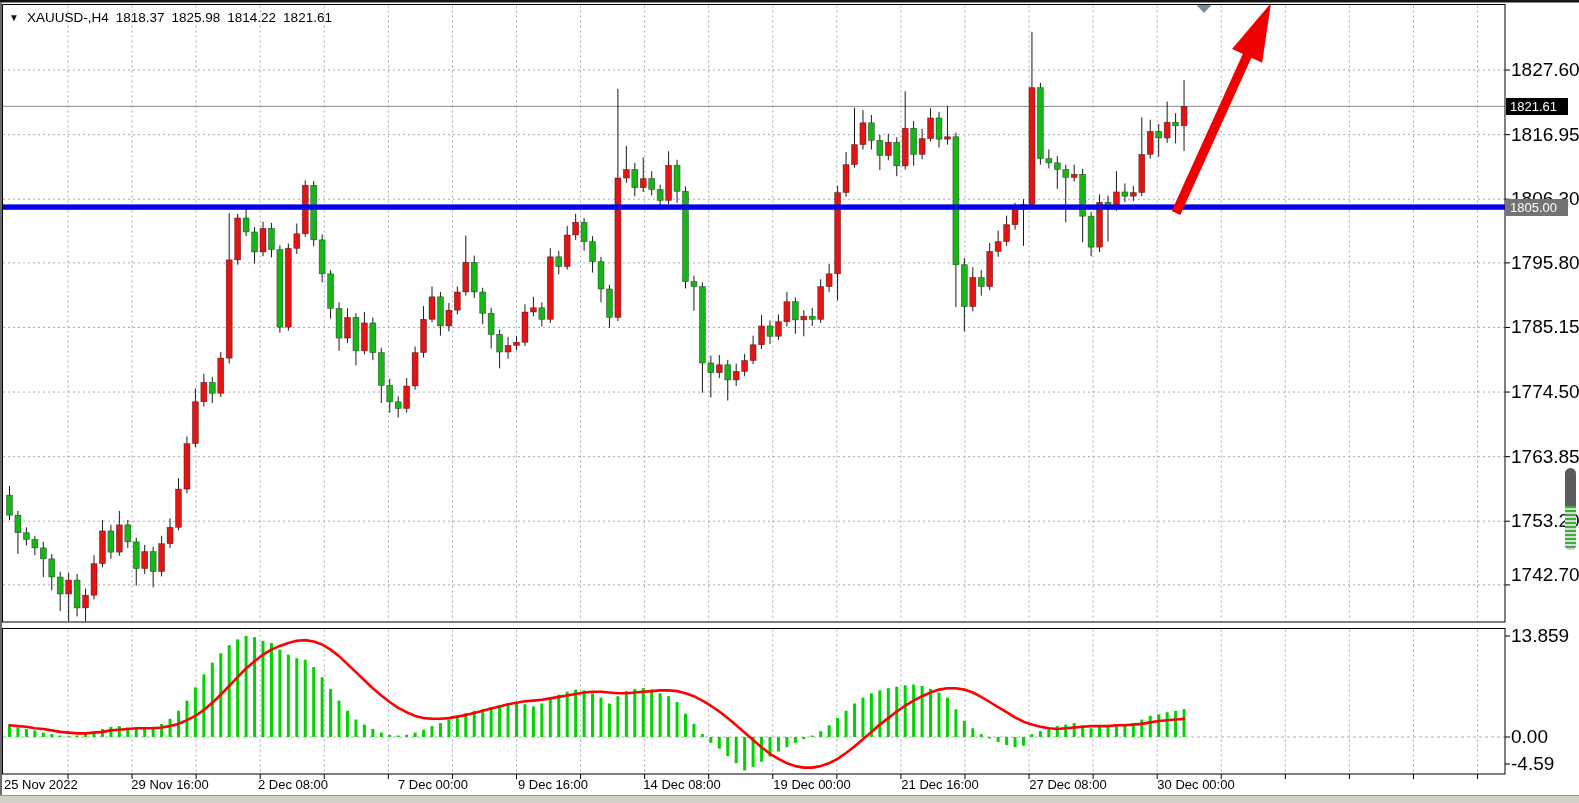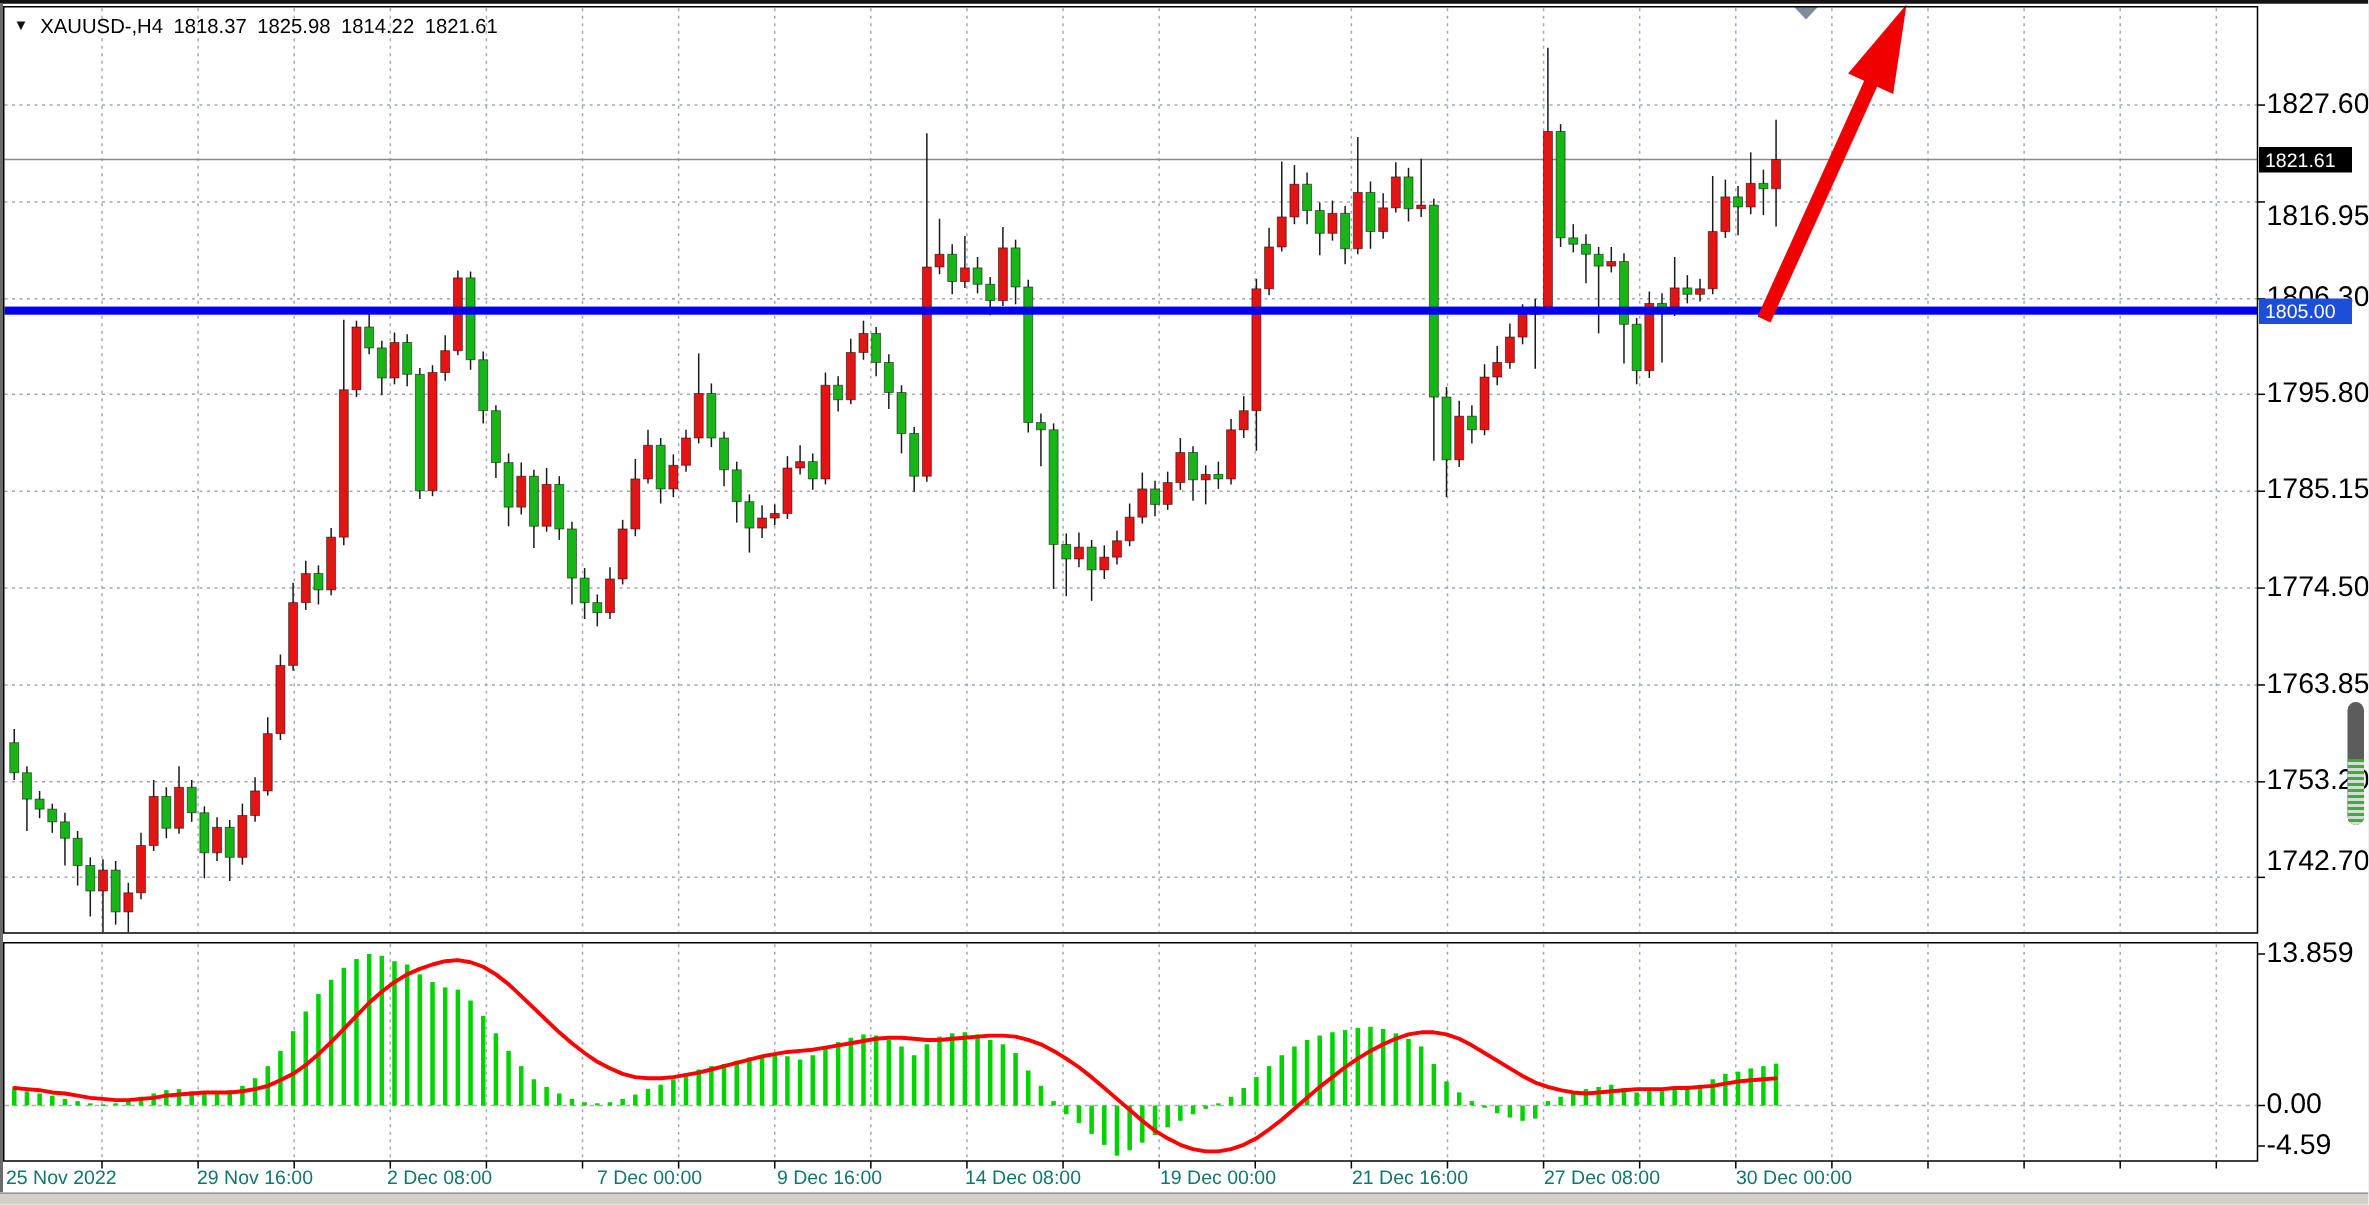--- a/index.html
+++ b/index.html
@@ -19,21 +19,21 @@
   }
   .macd-label-bar span{margin-right:5px;}
   .axis-label{
     position:absolute;left:1511px;font-size:19px;color:#000;height:16px;line-height:16px;
   }
   .price-tag{
     position:absolute;left:1506px;width:58px;height:17px;line-height:17px;
     font-size:13px;color:#fff;padding-left:4px;z-index:6;
   }
   .time-label{
-    position:absolute;top:777px;font-size:13px;color:#0f766e;white-space:nowrap;
+    position:absolute;top:777px;font-size:13px;color:#000000;white-space:nowrap;
     transform:translateX(-50%);
   }
   .bottom-strip{
     position:absolute;left:0;top:795px;width:1579px;height:8px;
     background:#d4d0c8;border-top:1px solid #979797;
   }
   .scrollbar-thumb{
     position:absolute;left:1565px;top:468px;width:11px;height:82px;border-radius:6px;
     overflow:hidden;background:#5c5c5c;cursor:pointer;z-index:7;
   }
@@ -584,21 +584,21 @@
     <span>XAUUSD-,H4</span>
     <span>1818.37</span>
     <span>1825.98</span>
     <span>1814.22</span>
     <span>1821.61</span>
   </div>
 
 
   <div id="price-axis">
       <div class="axis-label" style="top: 62.0424px;">1827.60</div>
-      <div class="axis-label" style="top: 126.627px; margin-top: 10px;">1816.95</div>
+      <div class="axis-label" style="top: 126.627px;">1816.95</div>
       <div class="axis-label" style="top: 191.212px;">1806.30</div>
       <div class="axis-label" style="top: 254.887px;">1795.80</div>
       <div class="axis-label" style="top: 319.471px;">1785.15</div>
       <div class="axis-label" style="top: 384.056px;">1774.50</div>
       <div class="axis-label" style="top: 448.64px;">1763.85</div>
       <div class="axis-label" style="top: 513.225px;">1753.20</div>
       <div class="axis-label" style="top: 567px;">1742.70</div>
     </div>
   <div id="macd-axis">
       <div class="axis-label" style="top: 628px;">13.859</div>
@@ -612,20 +612,20 @@
       <div class="time-label" style="left: 421px; margin-left: 12px;">7 Dec 00:00</div>
       <div class="time-label" style="left: 553px;">9 Dec 16:00</div>
       <div class="time-label" style="left: 682px;">14 Dec 08:00</div>
       <div class="time-label" style="left: 812px;">19 Dec 00:00</div>
       <div class="time-label" style="left: 940px;">21 Dec 16:00</div>
       <div class="time-label" style="left: 1068px;">27 Dec 08:00</div>
       <div class="time-label" style="left: 1196px;">30 Dec 00:00</div>
     </div>
 
   <div class="price-tag" id="current-price-tag" style="top: 97.8675px; background: rgb(0, 0, 0);">1821.61</div>
-  <div class="price-tag" id="support-price-tag" style="top: 198.595px; background: #1d4ed8;">1805.00</div>
+  <div class="price-tag" id="support-price-tag" style="top: 198.595px; background: #737373;">1805.00</div>
 
   <div class="scrollbar-thumb">
     <div class="stripes"></div>
   </div>
 
   <div class="bottom-strip"></div>
 </div>
 
 </body></html>

